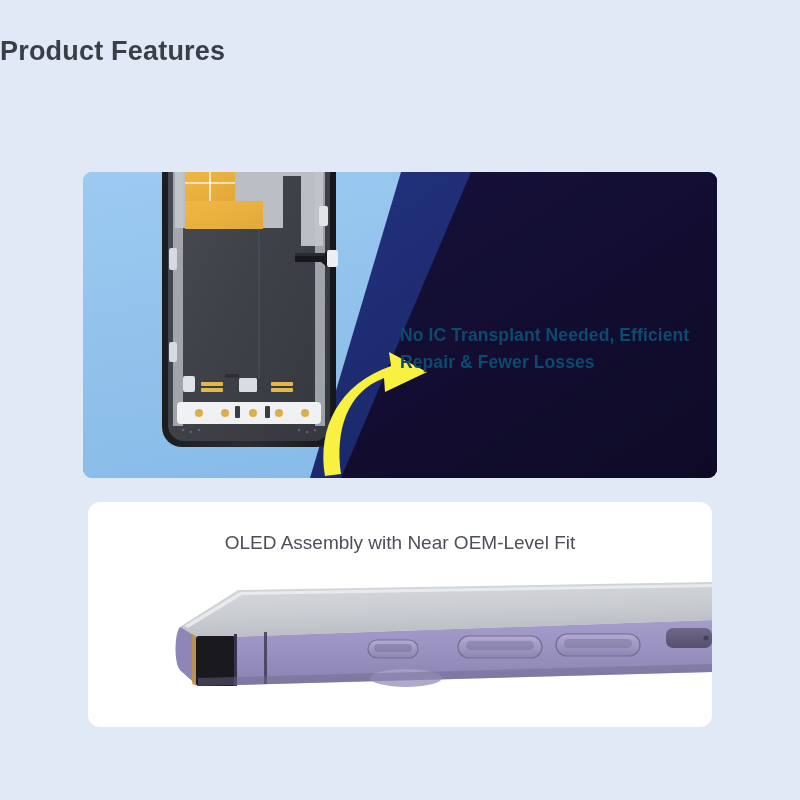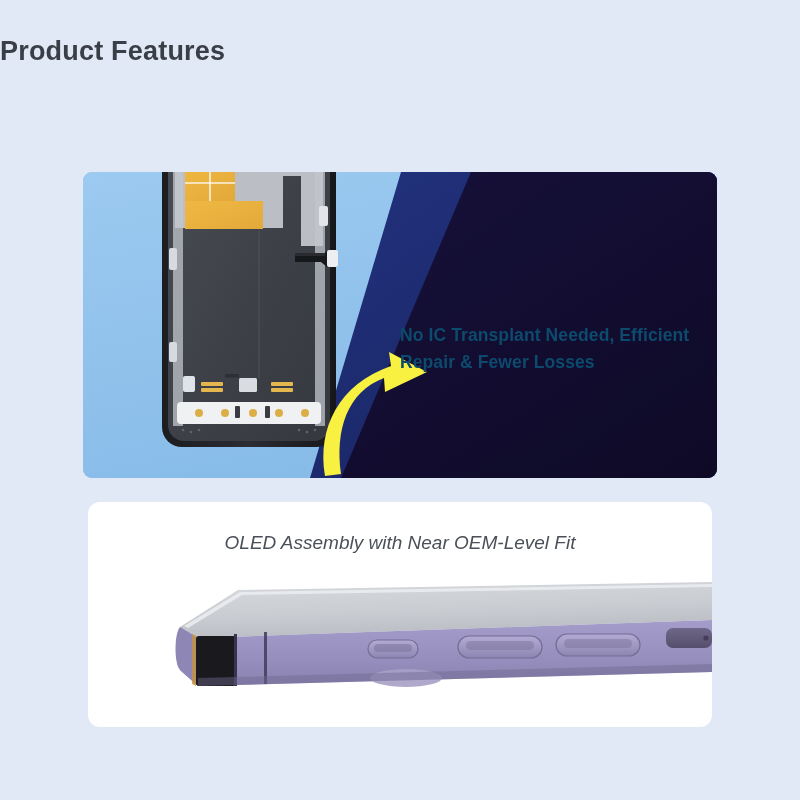--- a/index.html
+++ b/index.html
@@ -85,21 +85,20 @@
   
   .photo-card {
     position: absolute;
     left: 88px;
     top: 502px;
     width: 624px;
     height: 225px;
     background: #ffffff;
     border-radius: 12px;
     overflow: hidden;
-    font-style: italic;
   }
   .photo-caption {
     position: absolute;
     left: 0;
     top: 30px;
     width: 624px;
     text-align: center;
     font-size: 19px;
     color: #4b5058;
     font-weight: normal;

